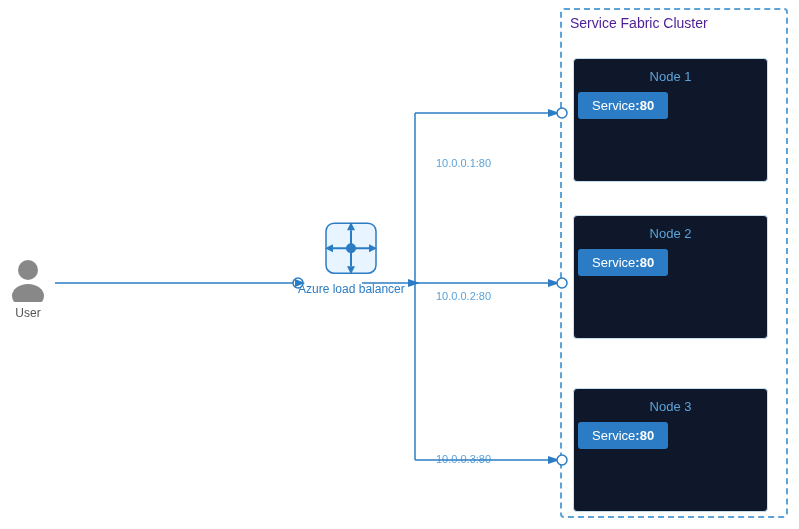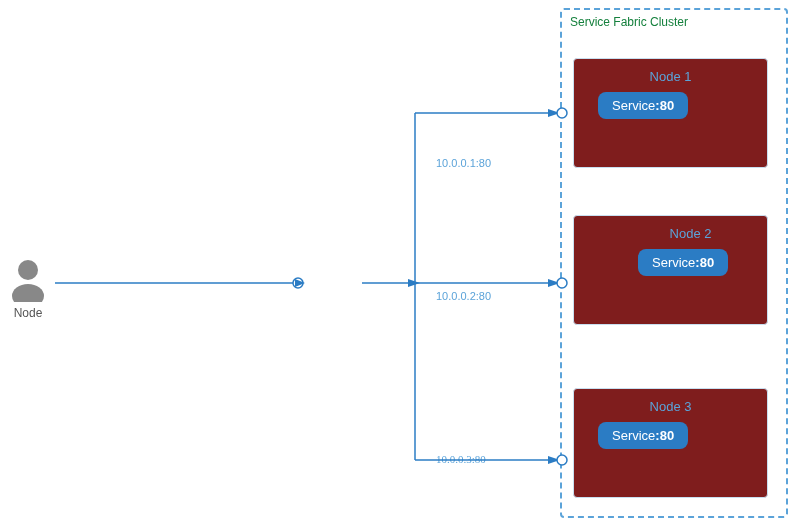--- a/index.html
+++ b/index.html
@@ -26,57 +26,57 @@
       width: 228px;
       height: 510px;
       border: 2px dashed #5ba3d9;
       border-radius: 4px;
     }
 
     .cluster-label {
       position: absolute;
       left: 570px;
       top: 15px;
-      font-size: 12px;
-      color: #15803d;
+      font-size: 14px;
+      color: #4c1d95;
       font-weight: 400;
       white-space: nowrap;
     }
 
     
     .node-box {
       position: absolute;
       width: 195px;
-      height: 110px;
-      background: #7f1d1d;
+      height: 124px;
+      background: #0f172a;
       border: 1px solid #c8dff0;
       border-radius: 4px;
     }
 
     .node-box-1 { left: 573px; top: 58px; }
-    .node-box-2 { left: 573px; top: 215px; padding-left: 40px; }
+    .node-box-2 { left: 573px; top: 215px; }
     .node-box-3 { left: 573px; top: 388px; }
 
     .node-label {
       text-align: center;
       font-size: 13px;
       color: #5ba3d9;
       padding-top: 10px;
       padding-bottom: 8px;
     }
 
     
     .service-btn {
       display: inline-block;
       background: #2b7cc4;
       color: #fff;
-      border-radius: 8px;
+      border-radius: 3px;
       padding: 6px 14px;
       font-size: 13px;
-      margin-left: 24px;
+      margin-left: 4px;
       white-space: nowrap;
     }
 
     .service-btn .port {
       font-weight: bold;
     }
 
     
     .user-icon {
       position: absolute;
@@ -128,21 +128,21 @@
     }
 
     .ip-label {
       position: absolute;
       font-size: 11px;
       color: #5ba3d9;
     }
 
     .ip-label-1 { left: 436px; top: 148px; margin-top: 9px; }
     .ip-label-2 { left: 436px; top: 290px; }
-    .ip-label-3 { left: 436px; top: 453px; font-family: Liberation Serif, serif; }
+    .ip-label-3 { left: 436px; top: 453px; }
 
     .domain-label {
       position: absolute;
       font-size: 11px;
       color: #5ba3d9;
       left: 85px;
       top: 273px;
     }
   </style>
 </head>
@@ -172,23 +172,43 @@
     <span class="service-btn">
       <span>Service</span><span class="port">:80</span>
     </span>
   </div>
 
   <div class="user-icon">
     <svg width="36" height="44" viewBox="0 0 36 44">
       <circle cx="18" cy="12" r="10" fill="#888"></circle>
       <ellipse cx="18" cy="38" rx="16" ry="12" fill="#888"></ellipse>
     </svg>
-    <span class="user-label">Node</span>
-  </div>
-
+    <span class="user-label">User</span>
+  </div>
+
+  <div class="lb-container">
+    <svg class="lb-icon" viewBox="0 0 60 60">
+
+      <rect x="5" y="5" width="50" height="50" rx="8" fill="#e8f4ff" stroke="#2b7cc4" stroke-width="1.5"></rect>
+
+      <line x1="12" y1="30" x2="48" y2="30" stroke="#2b7cc4" stroke-width="2"></line>
+      <polygon points="48,26 56,30 48,34" fill="#2b7cc4"></polygon>
+      <polygon points="12,26 4,30 12,34" fill="#2b7cc4"></polygon>
+
+      <line x1="30" y1="12" x2="30" y2="48" stroke="#2b7cc4" stroke-width="2"></line>
+      <polygon points="26,12 30,4 34,12" fill="#2b7cc4"></polygon>
+      <polygon points="26,48 30,56 34,48" fill="#2b7cc4"></polygon>
+
+      <circle cx="30" cy="30" r="5" fill="#2b7cc4"></circle>
+    </svg>
+    <div class="lb-label">
+      <span>Azure load
+balancer</span>
+    </div>
+  </div>
 
 
   <span class="ip-label ip-label-1">10.0.0.1:80</span>
   <span class="ip-label ip-label-2">10.0.0.2:80</span>
   <span class="ip-label ip-label-3">10.0.0.3:80</span>
 
   <svg class="lines-svg">
 
     <line x1="55" y1="283" x2="295" y2="283" stroke="#2b7cc4" stroke-width="1.5"></line>
 

